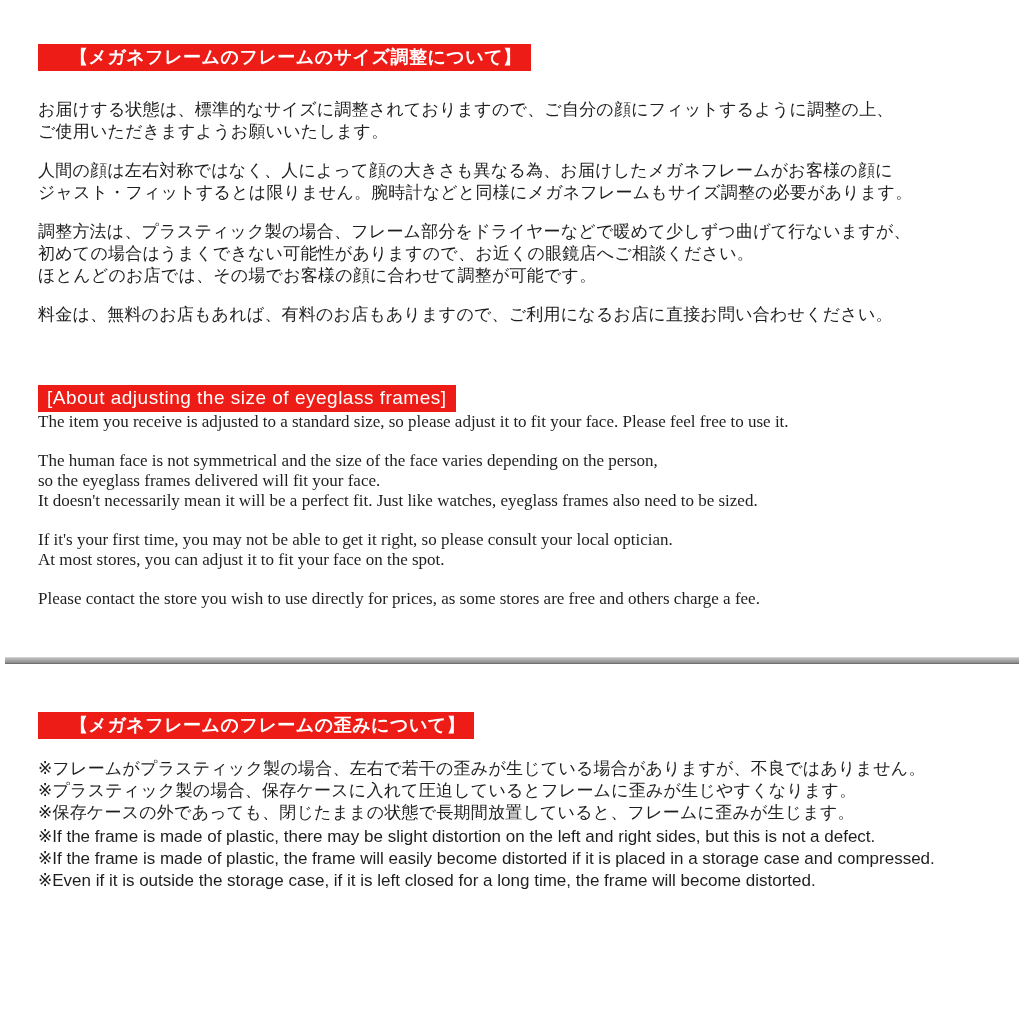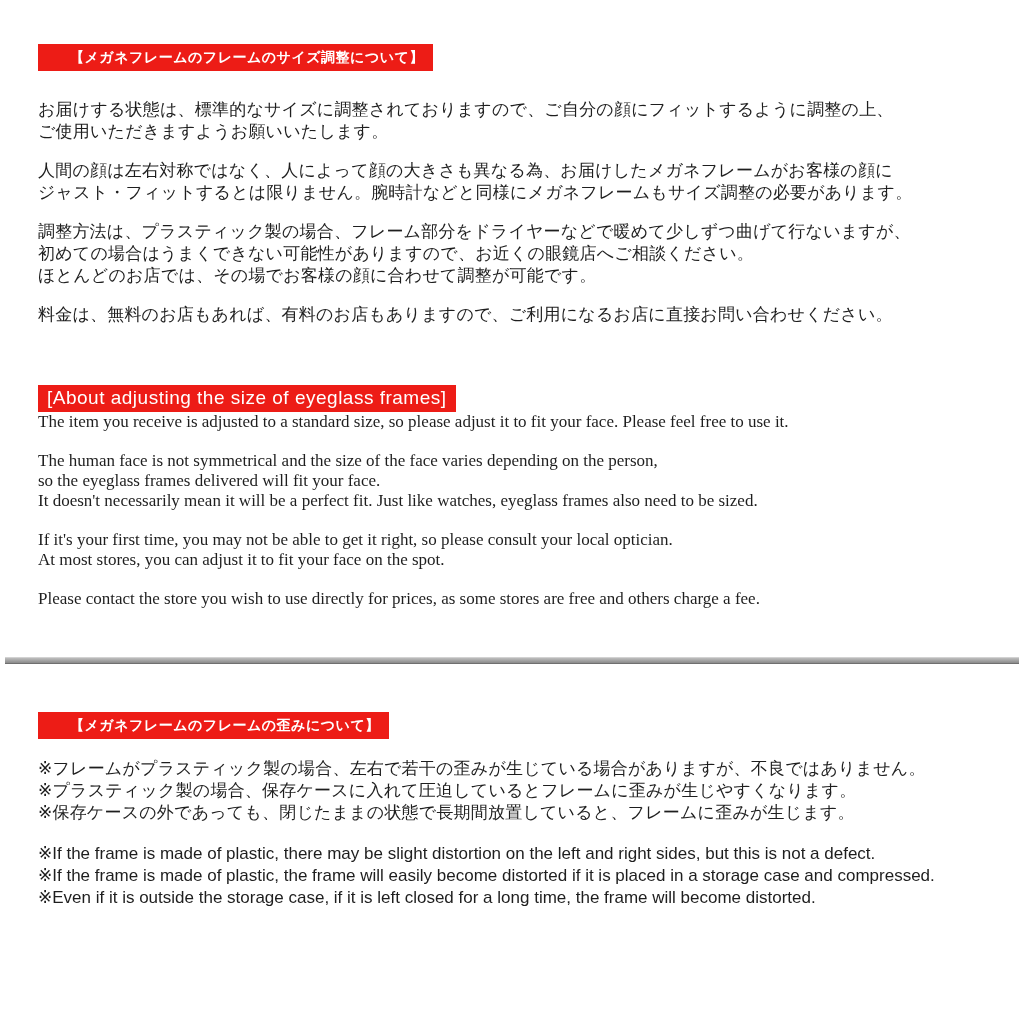--- a/index.html
+++ b/index.html
@@ -20,21 +20,21 @@
     padding-right: 28px;
   }
   .heading {
     display: inline-block;
     background: var(--accent, #ed1c16);
     color: #ffffff;
     padding: 2px 9px 3px 9px;
     white-space: nowrap;
   }
   .heading.jp {
-    font-size: 14px;
+    font-size: 18px;
     line-height: 22px;
     font-weight: bold;
     letter-spacing: 0.5px;
     padding-left: 32px;
   }
   .heading.en {
     font-size: 19px;
     line-height: 22px;
     font-weight: normal;
     letter-spacing: 0.5px;
@@ -60,21 +60,21 @@
   .en-first-after-heading { margin-top: 27px; }
   .line { white-space: nowrap; }
 
   .notes-jp {
     margin-top: 19px;
     font-size: 17px;
     line-height: 22px;
     letter-spacing: 0.2px;
   }
   .notes-en {
-    margin-top: 19px;
+    margin-top: 2px;
     font-size: 17px;
     line-height: 22px;
   }
 
   .divider {
     height: 5px;
     margin: 48px 5px 0 5px;
     background: linear-gradient(#bdbdbd, #8a8a8a);
     border-bottom: 1px solid #6f6f6f;
     border-top: 1px solid #d2d2d2;

